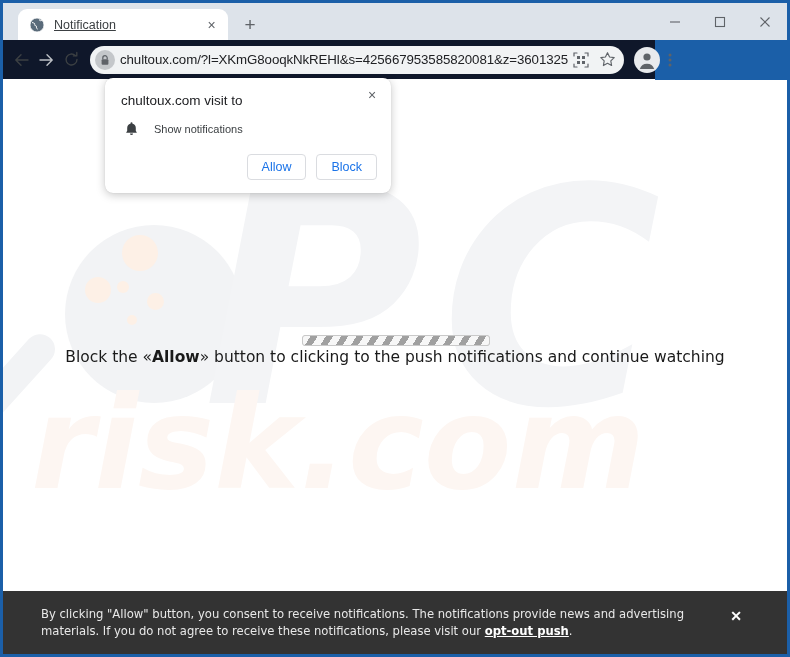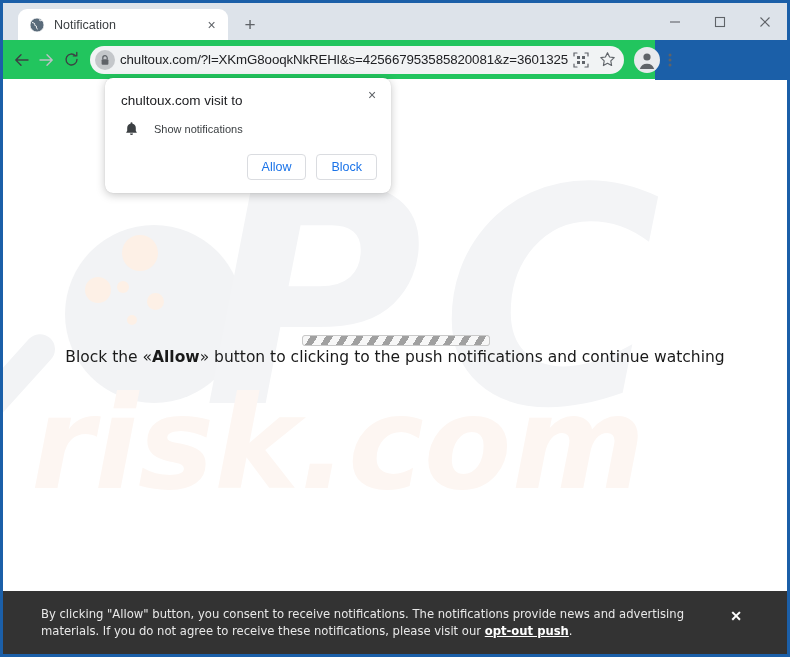--- a/index.html
+++ b/index.html
@@ -54,20 +54,21 @@
   .tab-favicon svg { display: block; }
 
   #tab-title {
     flex: 1;
     margin-left: 9px;
     font-size: 12.5px;
     color: #3c4043;
     white-space: nowrap;
     overflow: hidden;
     text-overflow: ellipsis;
+    text-decoration: underline;
   }
 
   #tab-close {
     width: 17px; height: 17px;
     flex: 0 0 17px;
     display: flex;
     align-items: center;
     justify-content: center;
     color: #5f6368;
     font-size: 14px;
@@ -104,21 +105,21 @@
     justify-content: center;
     color: #5f6368;
   }
 
   
   #toolbar {
     position: absolute;
     left: 0; top: 37px;
     width: 652px;
     height: 40px;
-    background: #22c55e;
+    background: #0f172a;
     display: flex;
     align-items: center;
     border-bottom: 1px solid #ffffff;
   }
 
   .nav-btn {
     width: 30px; height: 30px;
     margin-left: 6px;
     display: flex;
     align-items: center;

